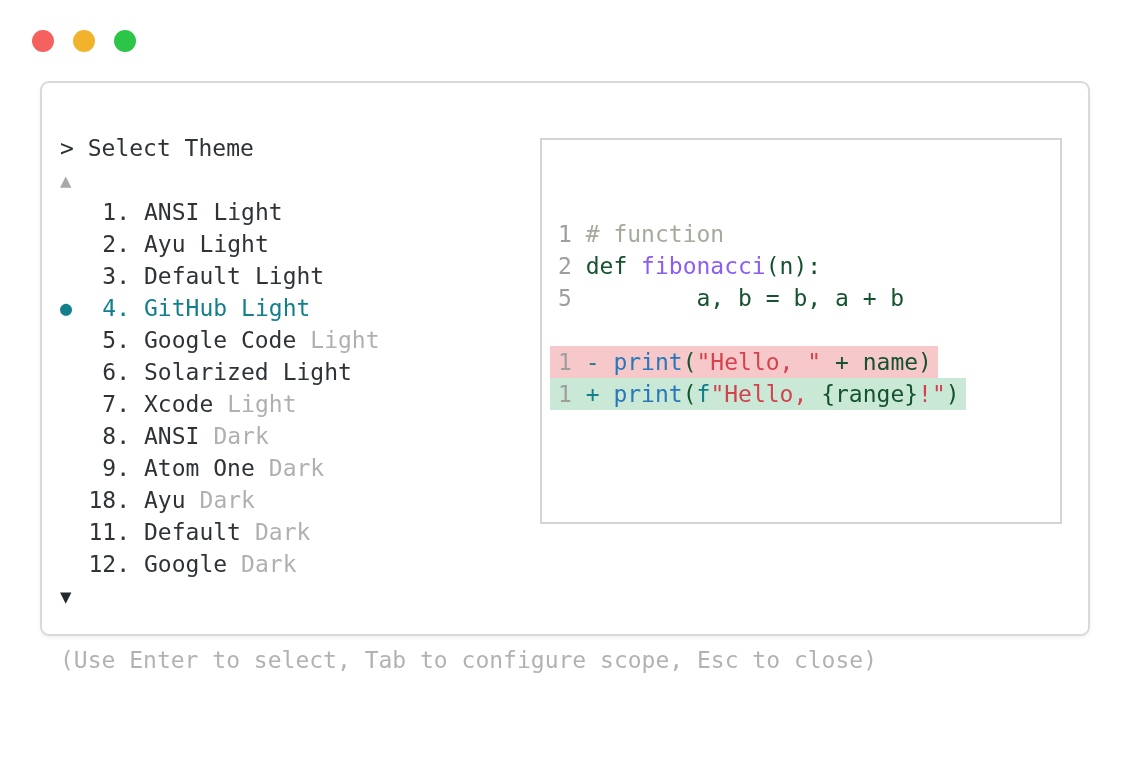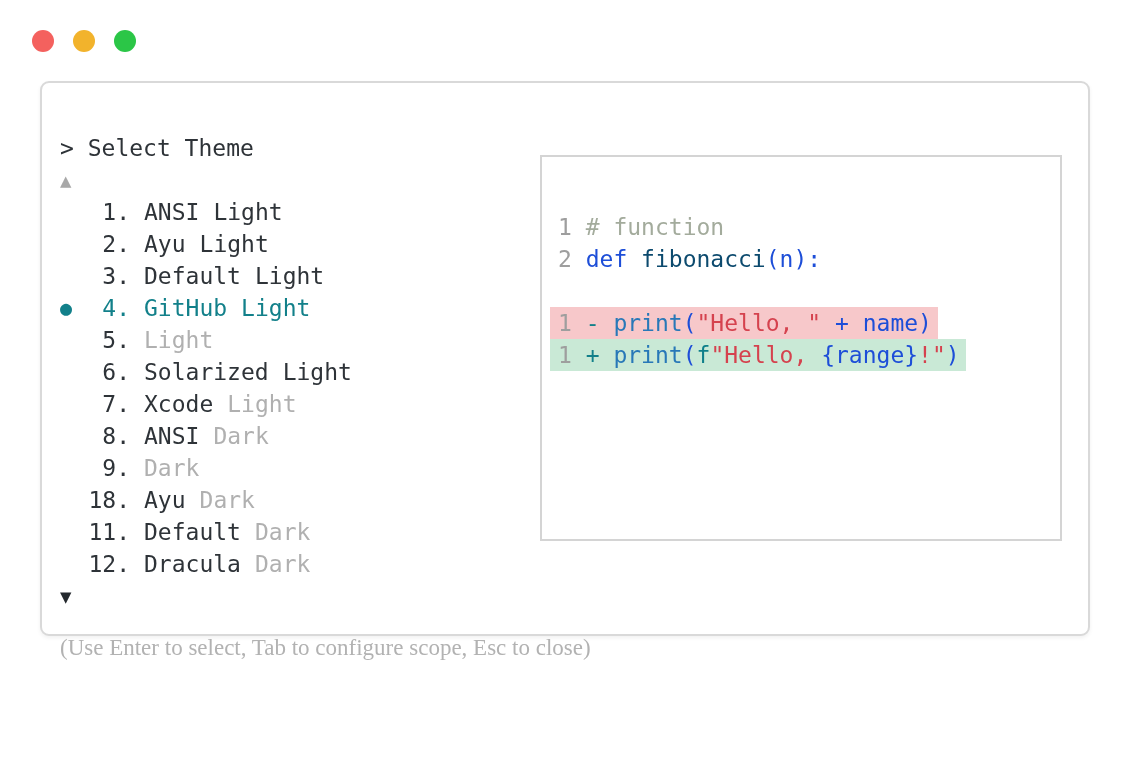--- a/index.html
+++ b/index.html
@@ -31,37 +31,37 @@
   .list-row { display:flex; height:32px; cursor:default; }
   .bullet { width:14px; font-size:20px; color:#12808a; }
   .rownum { width:56px; text-align:right; }
   .label { margin-left:14px; white-space:pre; }
   .suffix { margin-left:14px; white-space:pre; }
   .list-row.dim-suffix .suffix { color:#b0b0b0; }
   .list-row.selected, .list-row.selected .rownum,
   .list-row.selected .label, .list-row.selected .suffix { color:#12808a; }
 
   .preview-title { height:32px; }
-  .preview-box { margin-top:23px; width:522px; height:386px;
-    border:2px solid #d4d4d4; background:#fff; padding:54px 0 0 16px; overflow:hidden; }
+  .preview-box { margin-top:6px; width:522px; height:386px;
+    border:2px solid #d4d4d4; background:#fff; padding:78px 0 0 16px; overflow:hidden; }
 
   .code-line { height:32px; white-space:pre; }
   .ln { color:#9e9e9e; margin-right:1ch; }
-  .tok-text    { color:#1d4ed8; }
+  .tok-text    { color:#14532d; }
   .tok-comment { color:#a3ab9c; }
-  .tok-func    { color:#0c4a6e; }
+  .tok-func    { color:#8b5cf6; }
   .tok-literal { color:#0f7f8a; }
   .tok-call    { color:#2878b8; }
   .tok-string  { color:#d5424e; }
   .tok-sign    { color:#12808a; }
   .diff-bg { display:inline-block; white-space:pre; padding:0 6px 0 8px; margin-left:-8px; }
   .diff-bg.removed { background:#f7c8ca; }
   .diff-bg.added   { background:#c9e9d6; }
 
-  .footer { margin-top:20px; height:32px; color:#b2b2b2; white-space:pre;font-family:Liberation Serif, serif; }
+  .footer { margin-top:32px; height:32px; color:#b2b2b2; white-space:pre; }
 </style>
 </head>
 <body>
 
 <div class="lights">
   <div class="light red"></div>
   <div class="light yellow"></div>
   <div class="light green"></div>
 </div>
 
@@ -92,20 +92,21 @@
       </div>
       <div class="list-row selected">
         <span class="bullet">●</span>
         <span class="rownum">4.</span>
         <span class="label">GitHub</span>
         <span class="suffix">Light</span>
       </div>
       <div class="list-row dim-suffix">
         <span class="bullet"></span>
         <span class="rownum">5.</span>
+        <span class="label">Google Code</span>
         <span class="suffix">Light</span>
       </div>
       <div class="list-row">
         <span class="bullet"></span>
         <span class="rownum">6.</span>
         <span class="label">Solarized</span>
         <span class="suffix">Light</span>
       </div>
       <div class="list-row dim-suffix">
         <span class="bullet"></span>
@@ -115,53 +116,55 @@
       </div>
       <div class="list-row dim-suffix">
         <span class="bullet"></span>
         <span class="rownum">8.</span>
         <span class="label">ANSI</span>
         <span class="suffix">Dark</span>
       </div>
       <div class="list-row dim-suffix">
         <span class="bullet"></span>
         <span class="rownum">9.</span>
+        <span class="label">Atom One</span>
         <span class="suffix">Dark</span>
       </div>
       <div class="list-row dim-suffix">
         <span class="bullet"></span>
         <span class="rownum">18.</span>
         <span class="label">Ayu</span>
         <span class="suffix">Dark</span>
       </div>
       <div class="list-row dim-suffix">
         <span class="bullet"></span>
         <span class="rownum">11.</span>
         <span class="label">Default</span>
         <span class="suffix">Dark</span>
       </div>
       <div class="list-row dim-suffix">
         <span class="bullet"></span>
         <span class="rownum">12.</span>
-        <span class="label">Dracula</span>
+        <span class="label">Google</span>
         <span class="suffix">Dark</span>
       </div>
 
       <div class="arrow arrow-down">▼</div>
     </div>
 
     <div class="right-col">
       <div class="preview-box">
 
         <div class="code-line"><span class="ln">1</span><span class="tok-comment"># function</span></div>
 
         <div class="code-line"><span class="ln">2</span><span class="tok-text">def </span><span class="tok-func">fibonacci</span><span class="tok-text">(n):</span></div>
 
 
 
+        <div class="code-line"><span class="ln">5</span><span class="tok-text">        a, b = b, a + b</span></div>
 
 
         <div class="code-line"></div>
 
         <div class="code-line"><span class="diff-bg removed"><span class="ln">1</span><span class="tok-sign">- </span><span class="tok-call">print</span><span class="tok-text">(</span><span class="tok-string">"Hello, "</span><span class="tok-text"> + name)</span></span></div>
 
         <div class="code-line"><span class="diff-bg added"><span class="ln">1</span><span class="tok-sign">+ </span><span class="tok-call">print</span><span class="tok-text">(</span><span class="tok-literal">f</span><span class="tok-string">"Hello, </span><span class="tok-text">{range}</span><span class="tok-string">!"</span><span class="tok-text">)</span></span></div>
 
       </div>
     </div>

